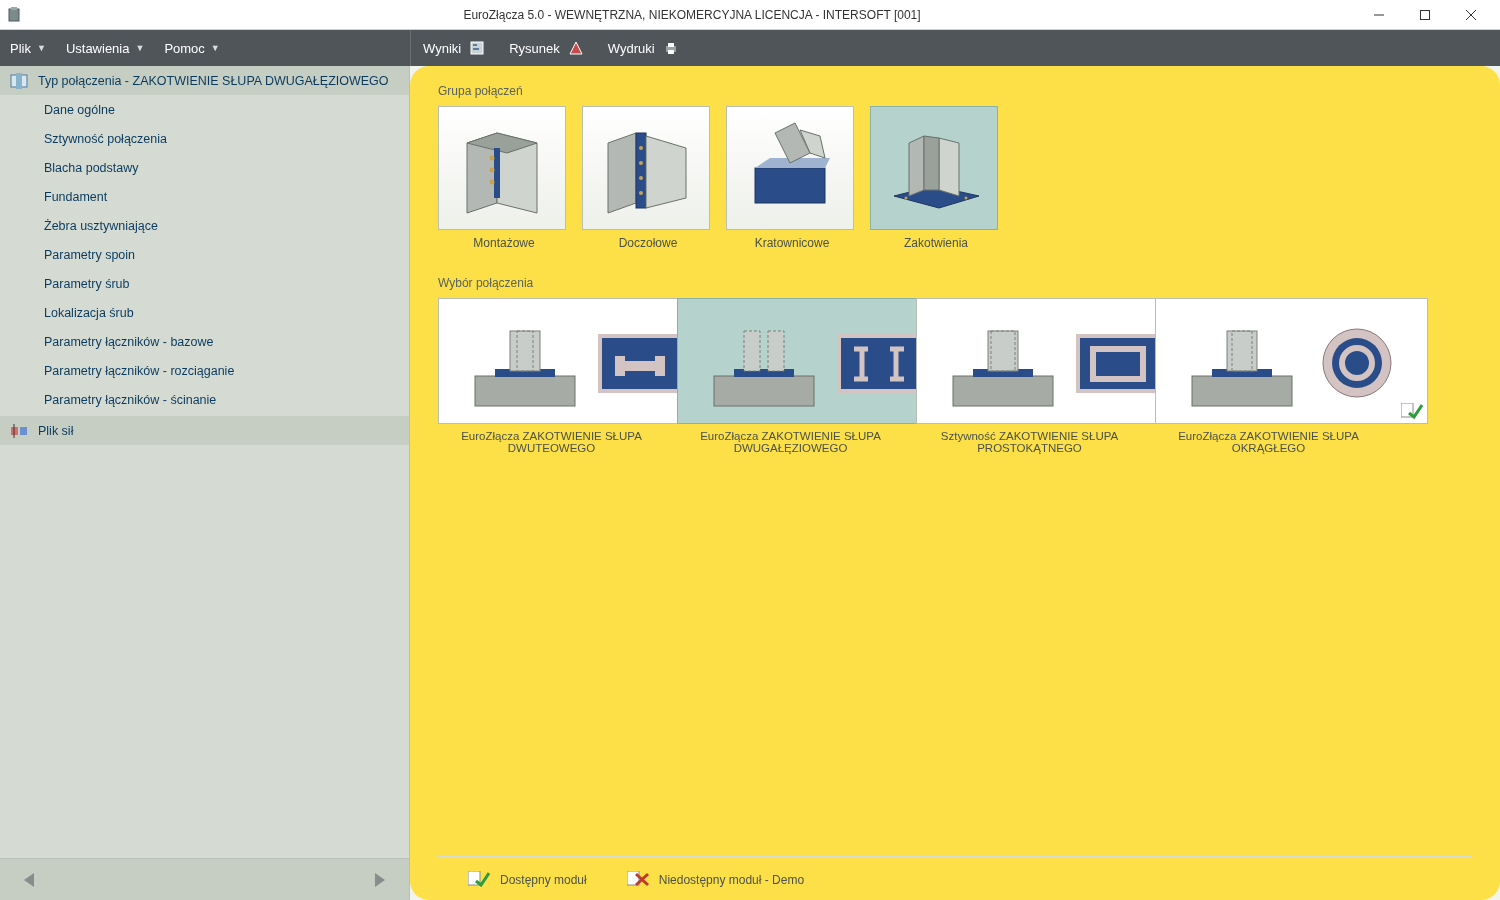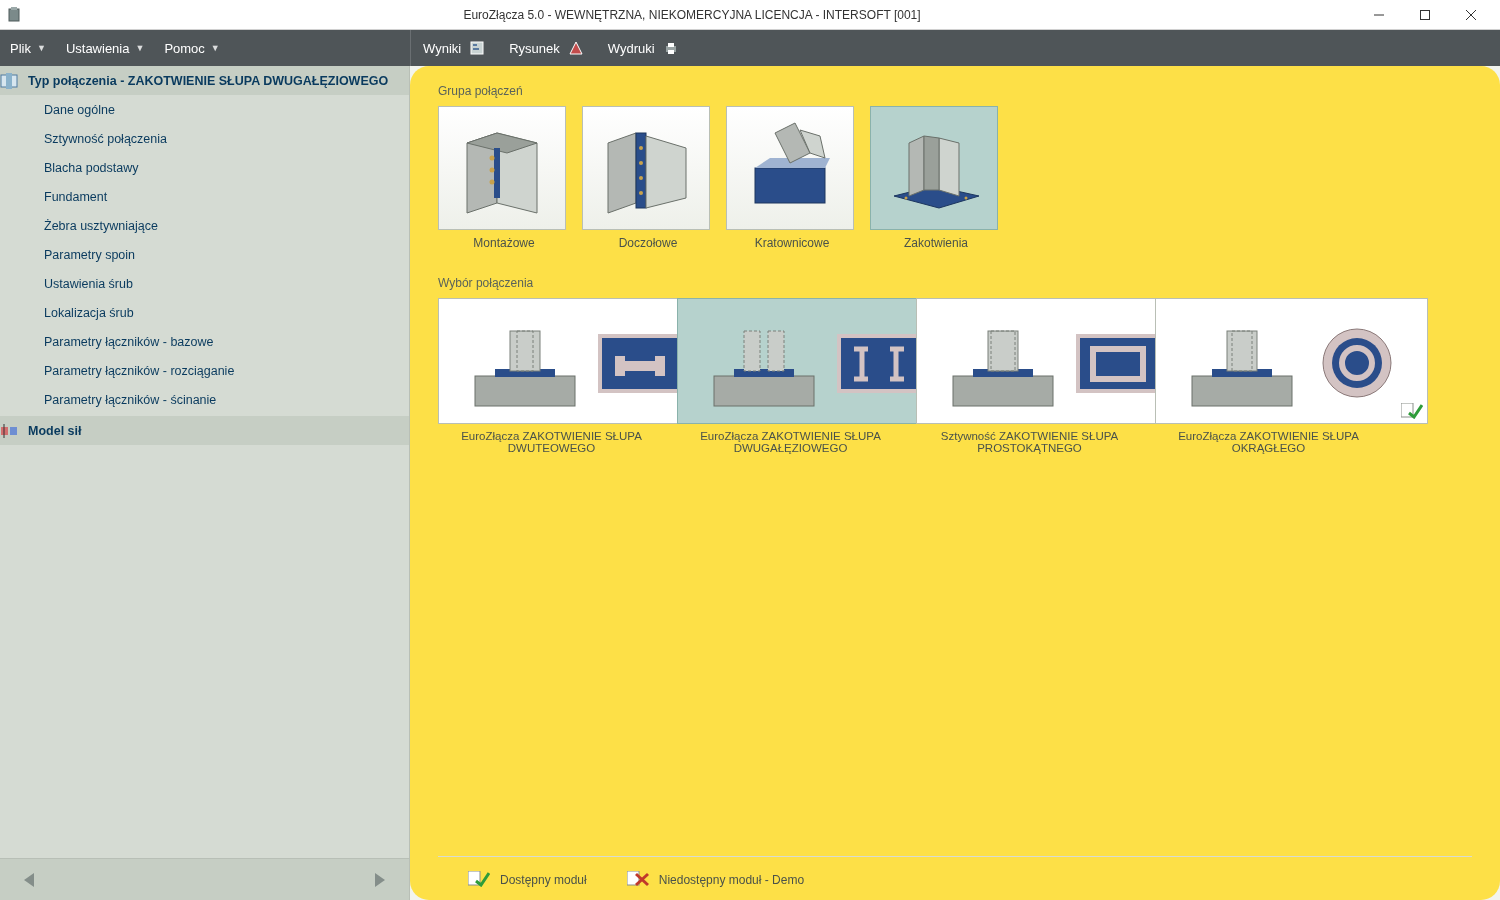--- a/index.html
+++ b/index.html
@@ -17,21 +17,21 @@
   .menu-item { padding: 0 10px; display: flex; align-items: center; gap: 6px; height: 100%; font-size: 13px; }
   .menu-item .caret { font-size: 9px; opacity: .8; }
   .menu-right .menu-item { gap: 8px; padding: 0 12px; }
   .menu-right .icon { width: 16px; height: 16px; }
   
   .content { display: flex; height: calc(100% - 66px); }
   
   .sidebar { width: 410px; background: #d5dbd3; display: flex; flex-direction: column; border-right: 1px solid #b8bfb6; }
   .side-list { flex: 1; overflow: auto; }
   .side-item { height: 29px; display: flex; align-items: center; padding-left: 44px; color: #093a5e; font-size: 12.5px; cursor: default; }
-  .side-item.header { padding-left: 0; font-weight: 700; background: #c6cec4; }
+  .side-item.header { padding-left: 10px; font-weight: 400; background: #c6cec4; }
   .side-item.header .h-icon { width: 18px; height: 18px; margin-right: 10px; }
   .side-item.active { background: #c6cec4; }
   .side-nav { height: 42px; background: #c6cec4; display: flex; align-items: center; justify-content: space-between; padding: 0 20px; border-top: 1px solid #b8bfb6; }
   .nav-arrow { width: 20px; height: 20px; opacity: .55; }
   
   .main { flex: 1; background: #fde047; display: flex; flex-direction: column; padding: 18px 28px 0 28px; overflow: auto; border-radius: 19px; }
   .section-label { font-size: 12px; color: #5a635a; margin-bottom: 8px; }
   
   .group-row { display: flex; gap: 12px; margin-bottom: 26px; }
   .group-card { width: 132px; text-align: center; }
@@ -144,41 +144,41 @@
       <div class="side-item">
           <span>Fundament</span>
         </div>
       <div class="side-item">
           <span>Żebra usztywniające</span>
         </div>
       <div class="side-item">
           <span>Parametry spoin</span>
         </div>
       <div class="side-item">
-          <span>Ustawienia śrub</span>
+          <span>Parametry śrub</span>
         </div>
       <div class="side-item">
           <span>Lokalizacja śrub</span>
         </div>
       <div class="side-item">
           <span>Parametry łączników - bazowe</span>
         </div>
       <div class="side-item">
           <span>Parametry łączników - rozciąganie</span>
         </div>
       <div class="side-item">
           <span>Parametry łączników - ścinanie</span>
         </div>
       <div class="side-item header" style="margin-top:2px;">
         <svg class="h-icon" viewBox="0 0 18 18">
             <rect x="1" y="5" width="7" height="8" fill="#d26e6e"></rect>
             <rect x="10" y="5" width="7" height="8" fill="#6e8ed2"></rect>
             <line x1="4" y1="2" x2="4" y2="16" stroke="#333"></line>
           </svg>
-        <span>Model sił</span>
+        <span>Plik sił</span>
       </div>
     </div>
     <div class="side-nav">
       <svg class="nav-arrow" viewBox="0 0 20 20">
           <polygon points="14,3 4,10 14,17" fill="#4f5b5b"></polygon>
         </svg>
       <svg class="nav-arrow" viewBox="0 0 20 20">
           <polygon points="6,3 16,10 6,17" fill="#4f5b5b"></polygon>
         </svg>
     </div>

